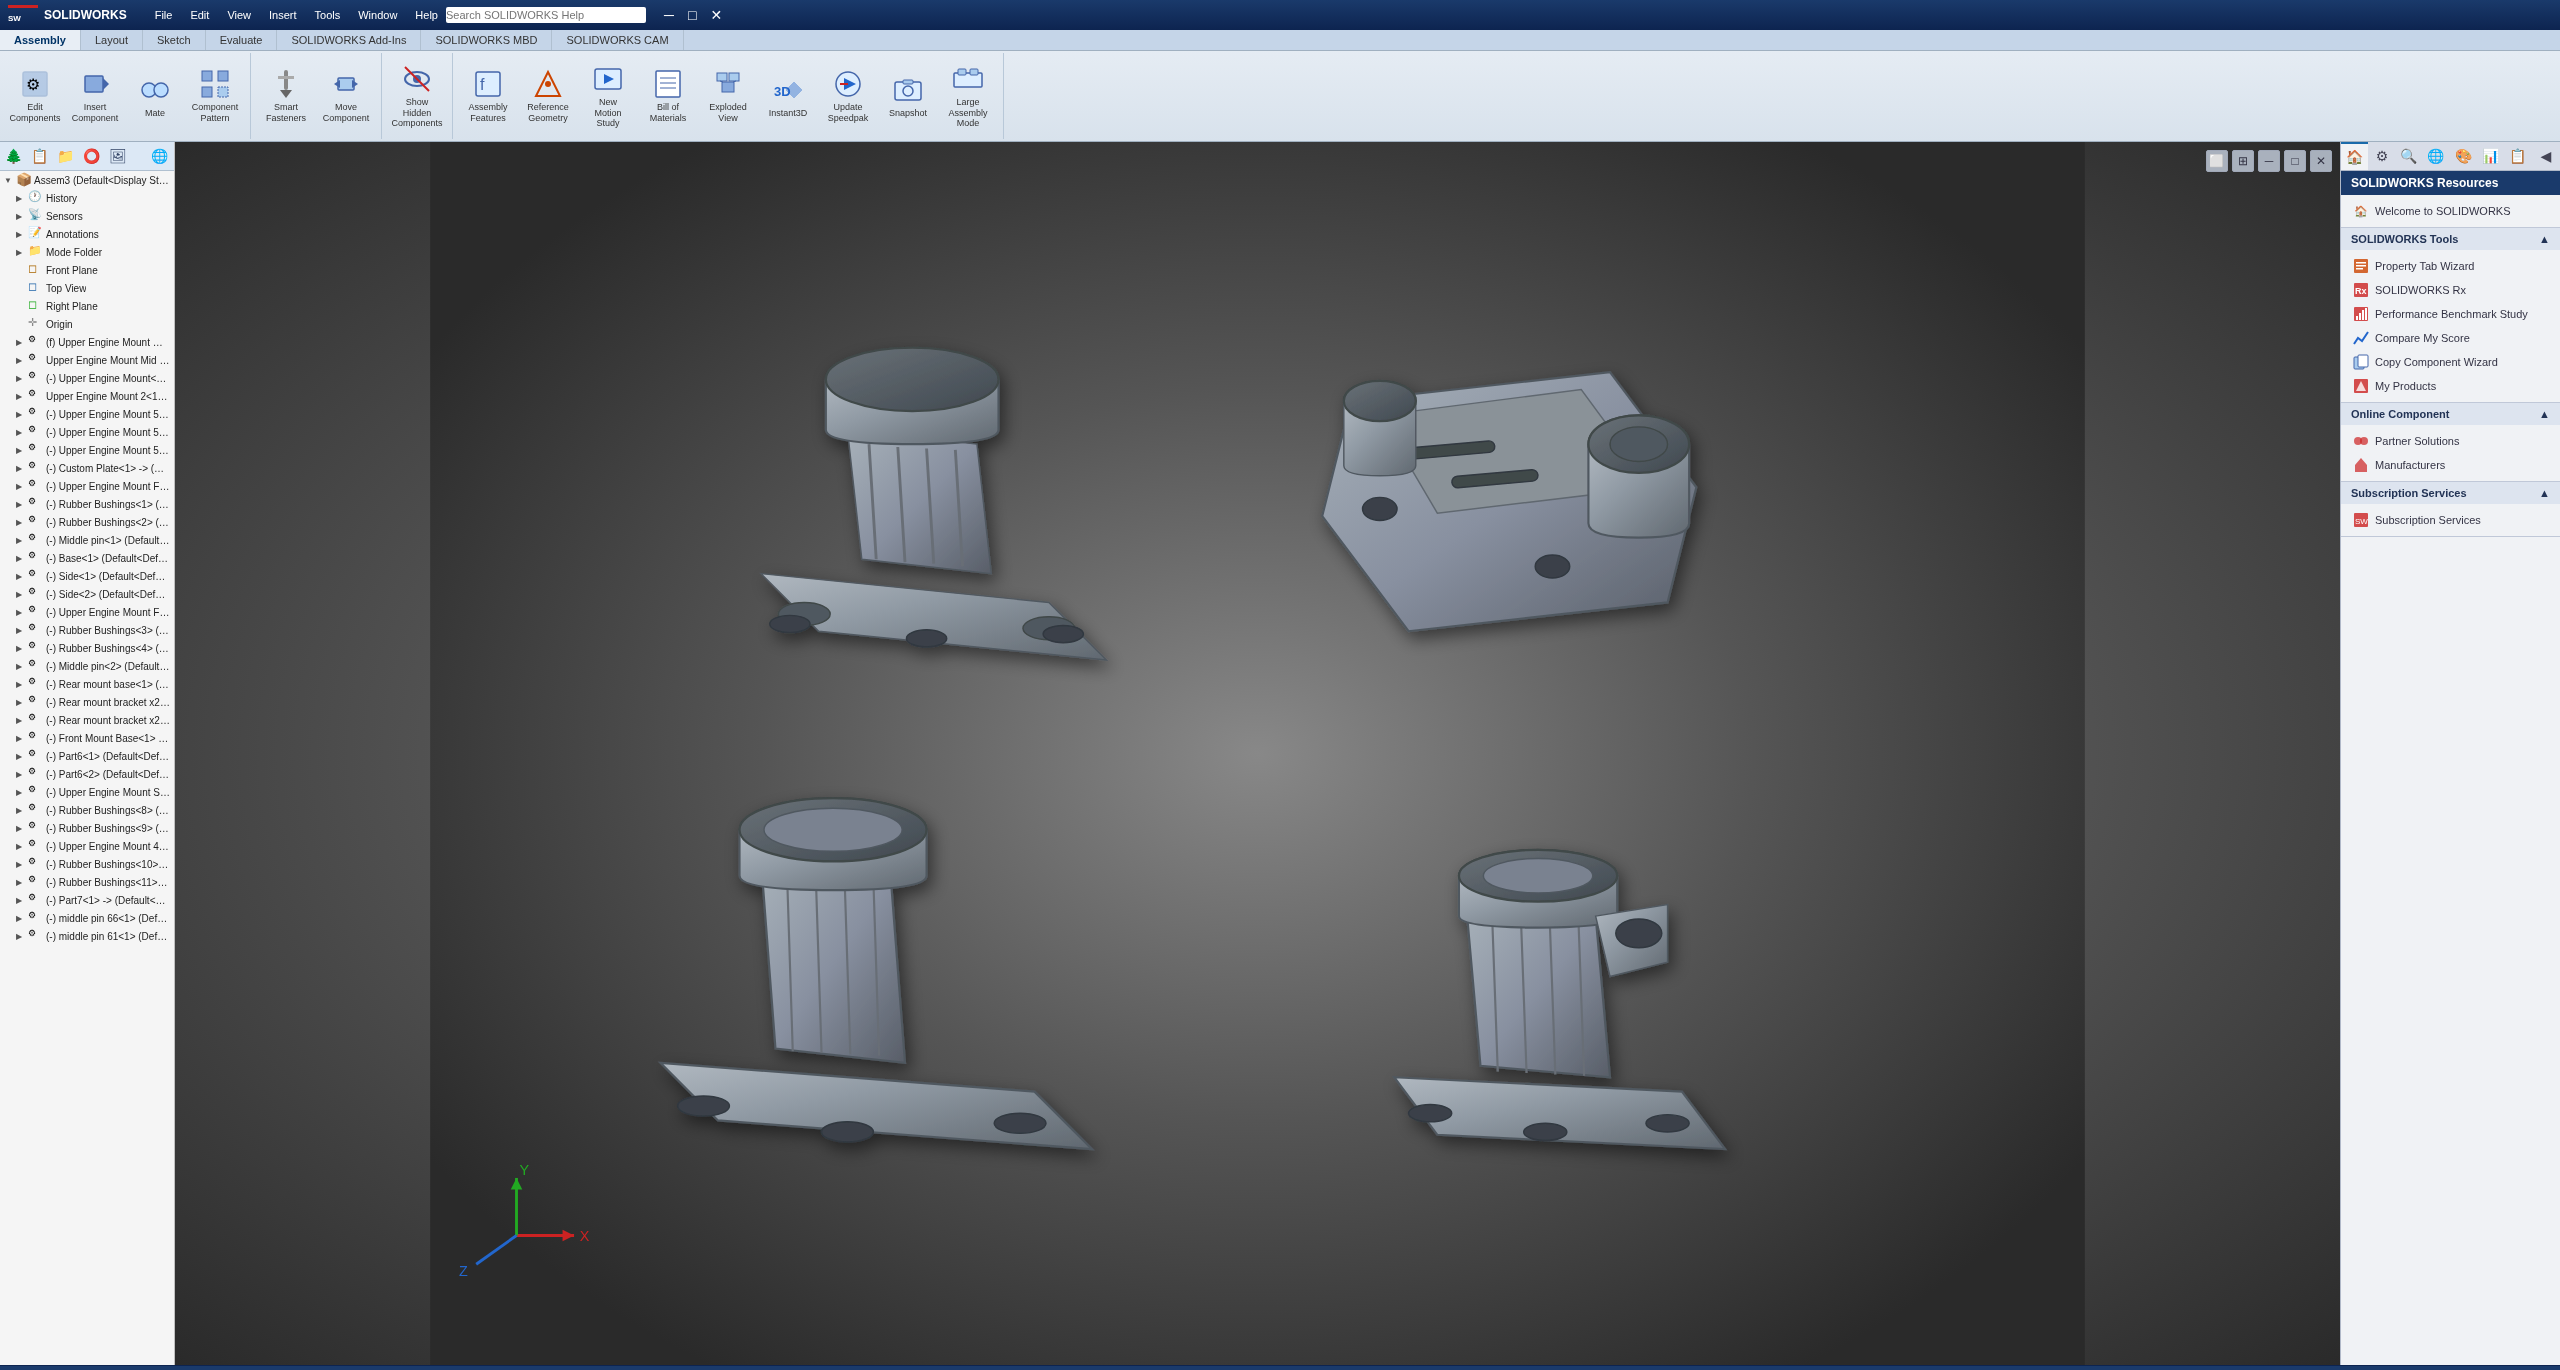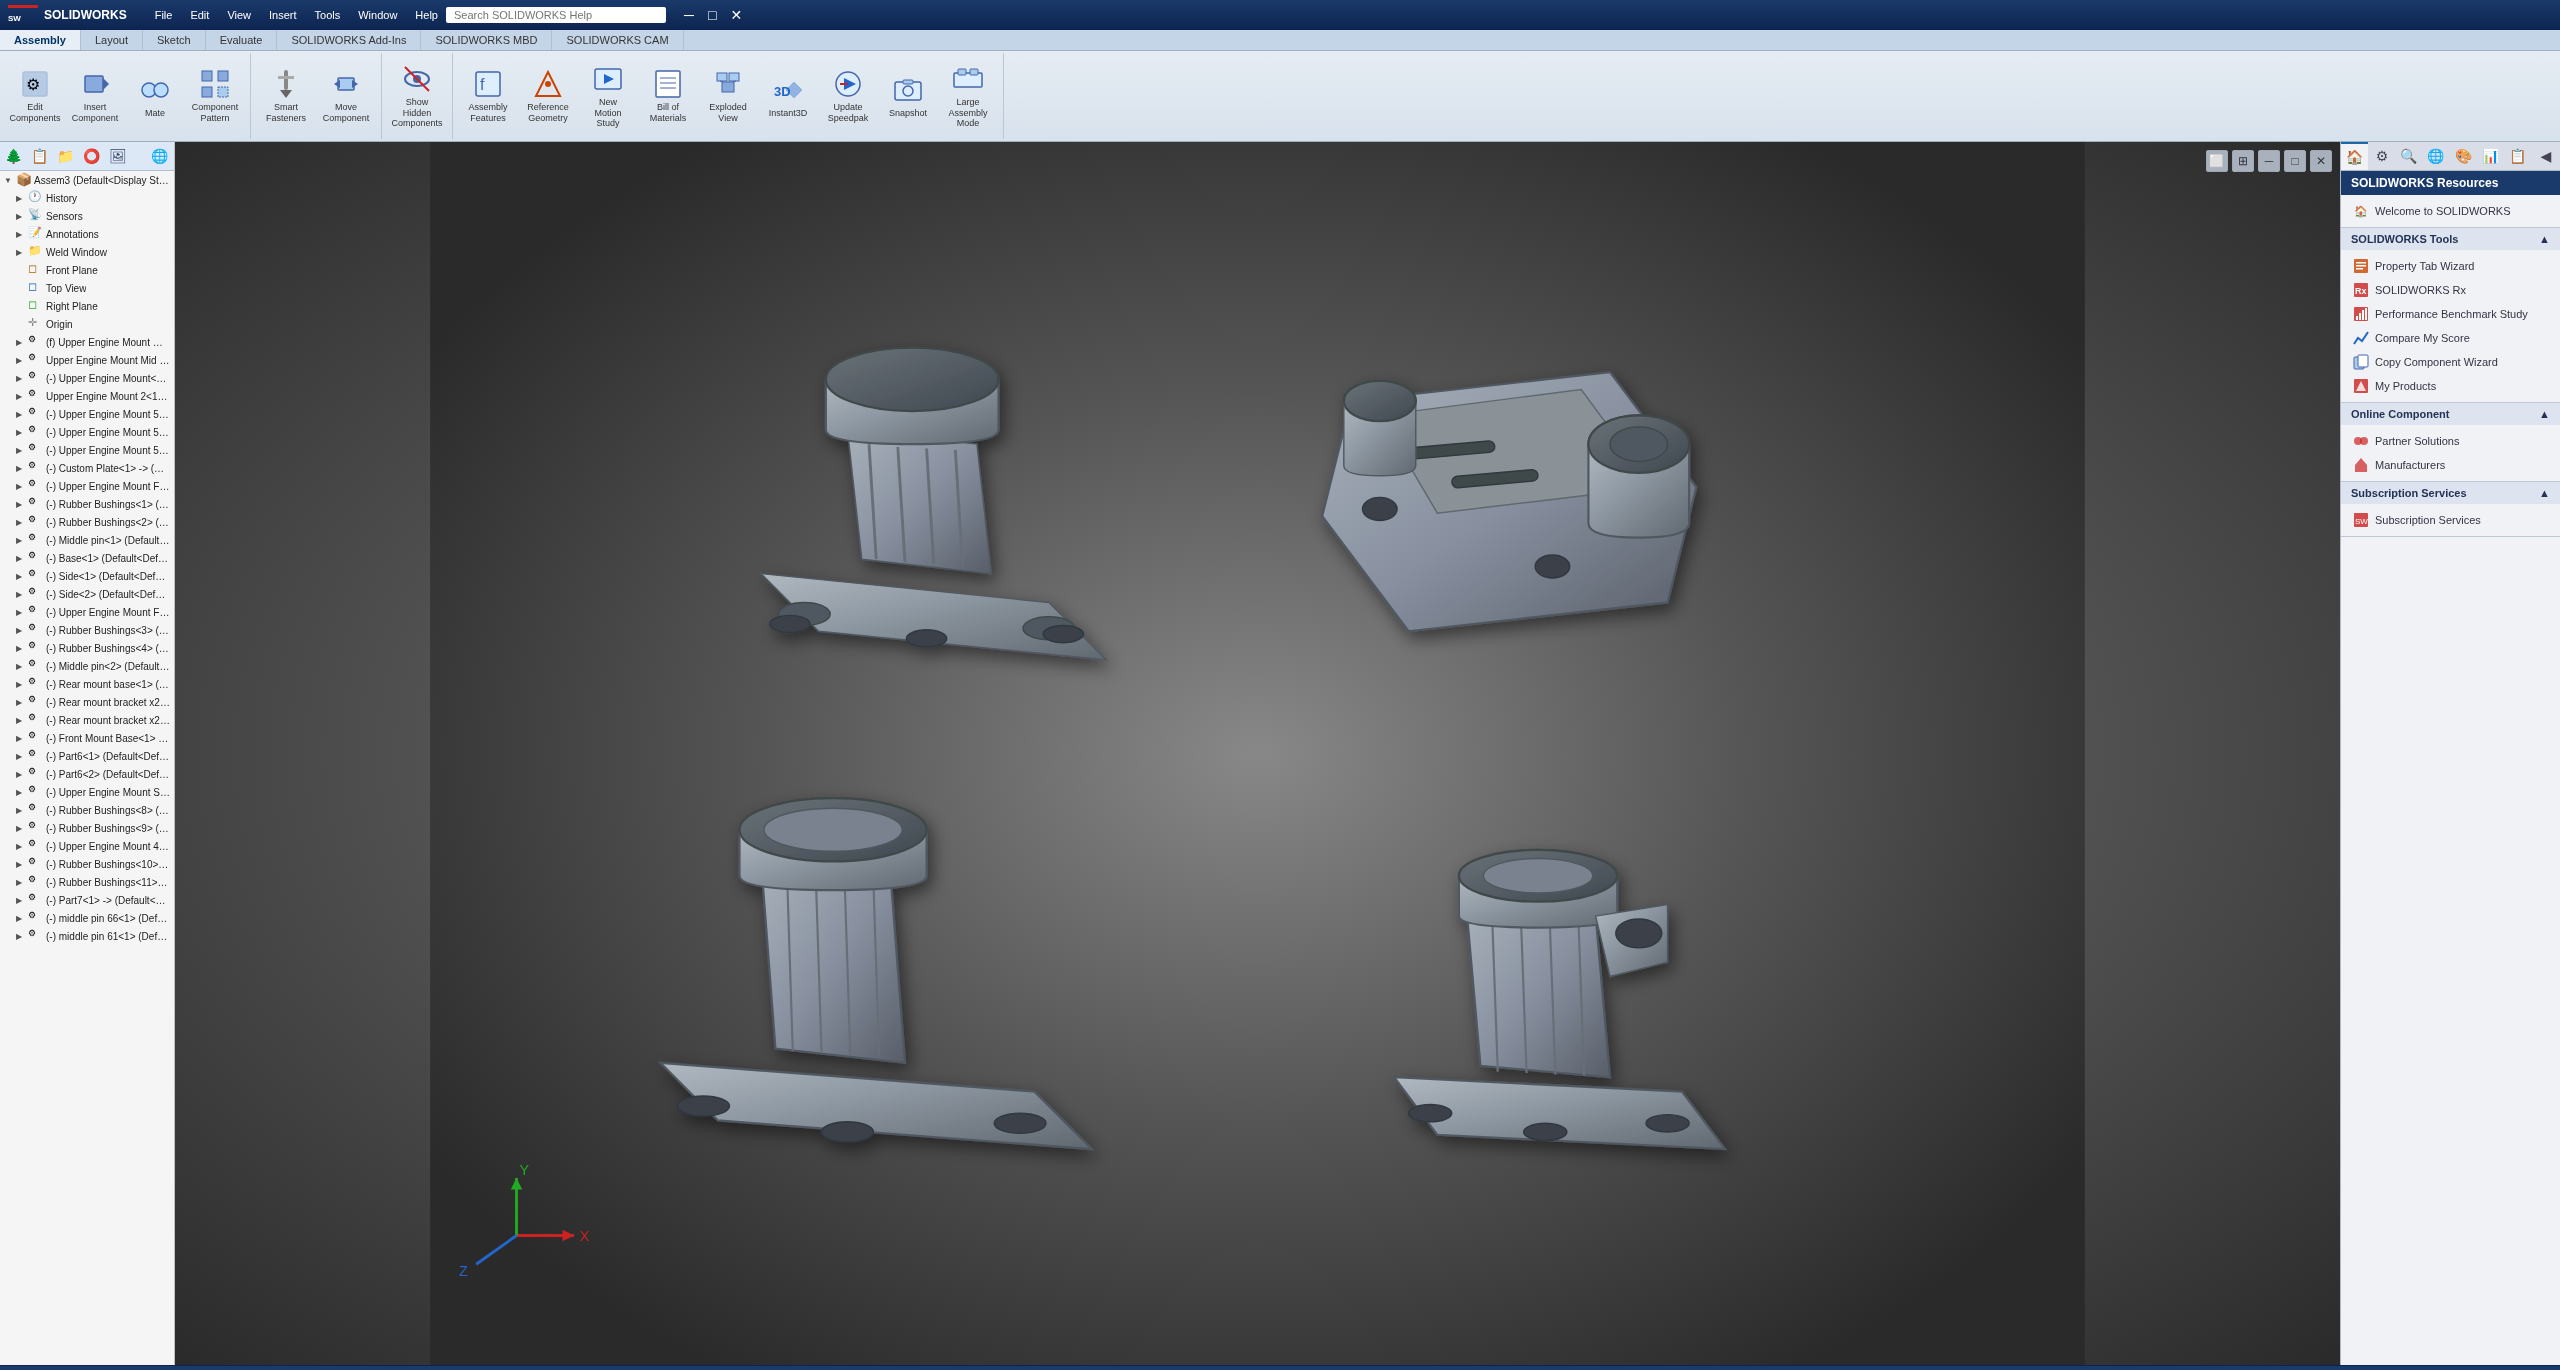--- a/index.html
+++ b/index.html
@@ -13,21 +13,21 @@
       align-items: center;
       padding: 0 8px;
       color: white;
     }
     #title-bar .logo { display: flex; align-items: center; gap: 6px; font-weight: bold; font-size: 12px; margin-right: 20px; }
     #title-bar .logo svg { width: 30px; height: 20px; }
     #title-bar .menu-items { display: flex; gap: 2px; font-size: 11px; }
     #title-bar .menu-item { padding: 3px 8px; cursor: pointer; border-radius: 2px; }
     #title-bar .title-center { flex: 1; text-align: center; font-size: 12px; }
     #title-bar .title-right { display: flex; align-items: center; gap: 4px; }
-    #search-box { background: white; color: #333; padding: 2px 8px; border-radius: 2px; width: 220px; font-size: 11px; border: none; outline: none; }
+    #search-box { background: white; color: #333; padding: 2px 0; border-radius: 2px; width: 200px; font-size: 11px; border: none; outline: none; }
     #title-controls { display: flex; gap: 6px; margin-left: 10px; }
     #title-controls span { cursor: pointer; font-size: 14px; padding: 0 4px; }
 
     
     #ribbon {
       background: linear-gradient(to bottom, #e8eef5, #d8e2ec);
       border-bottom: 1px solid #a0b0c0;
     }
     #ribbon-tabs {
       display: flex;
@@ -505,21 +505,21 @@
         <span class="name">Sensors</span>
       </div>
       <div class="tree-item depth1">
         <span class="expand">▶</span>
         <span class="icon" style="font-size:11px">📝</span>
         <span class="name">Annotations</span>
       </div>
       <div class="tree-item depth1">
         <span class="expand">▶</span>
         <span class="icon" style="font-size:11px">📁</span>
-        <span class="name">Weld Window</span>
+        <span class="name">Mode Folder</span>
       </div>
       <div class="tree-item depth1">
         <span class="expand"></span>
         <span class="icon" style="font-size:11px;color:#aa6600">◻</span>
         <span class="name">Front Plane</span>
       </div>
       <div class="tree-item depth1">
         <span class="expand"></span>
         <span class="icon" style="font-size:11px;color:#2266aa">◻</span>
         <span class="name">Top View</span>

